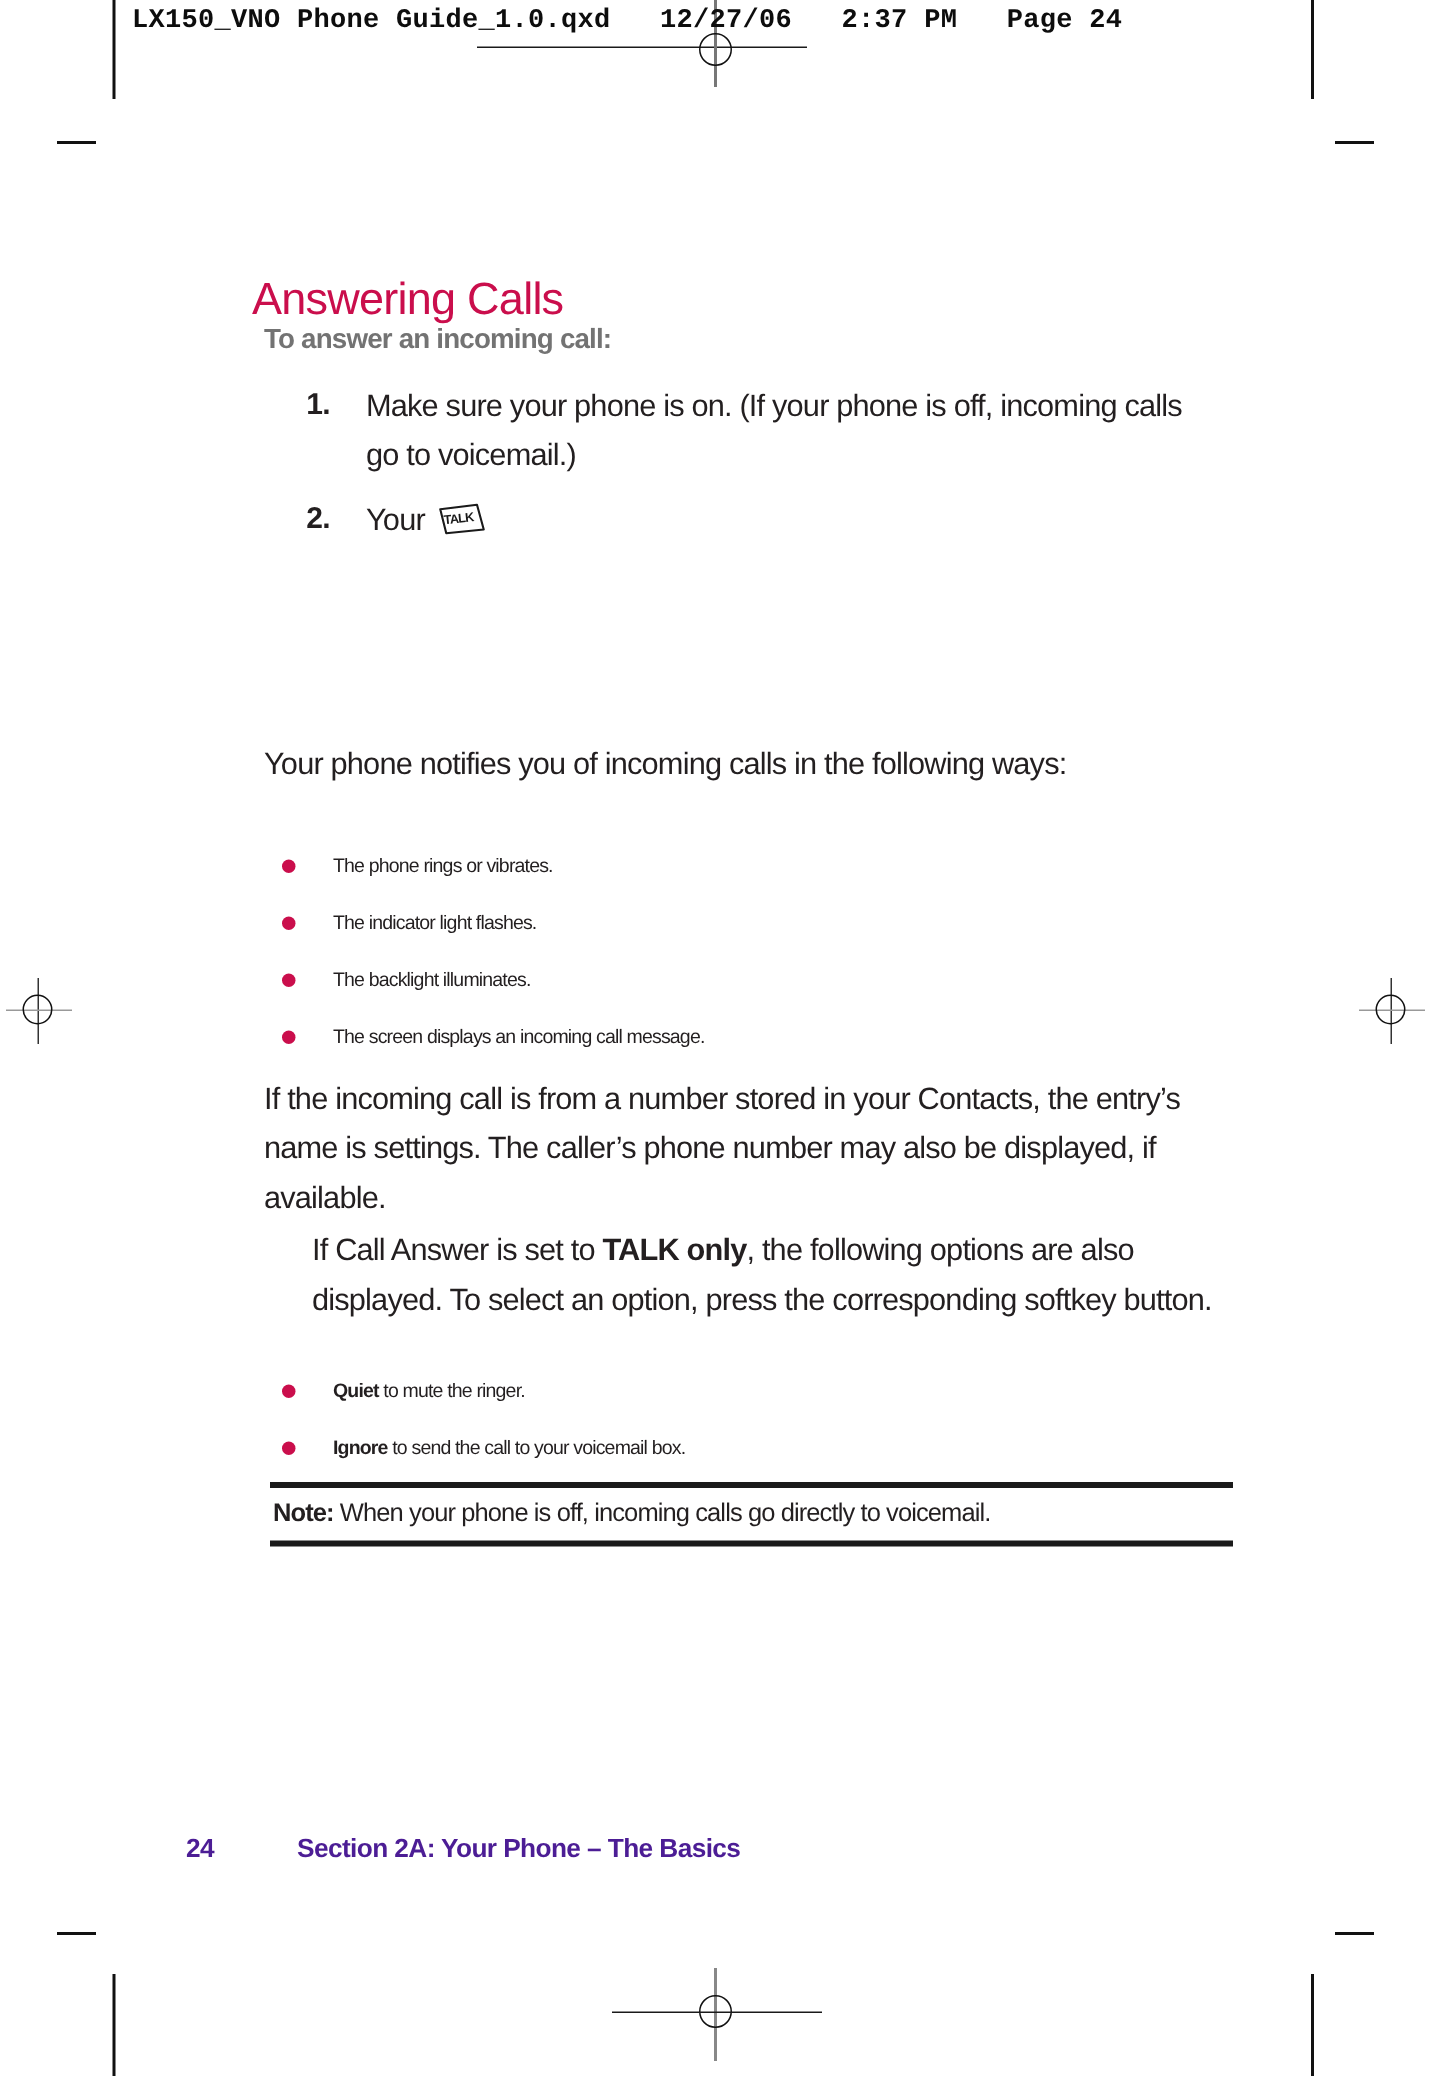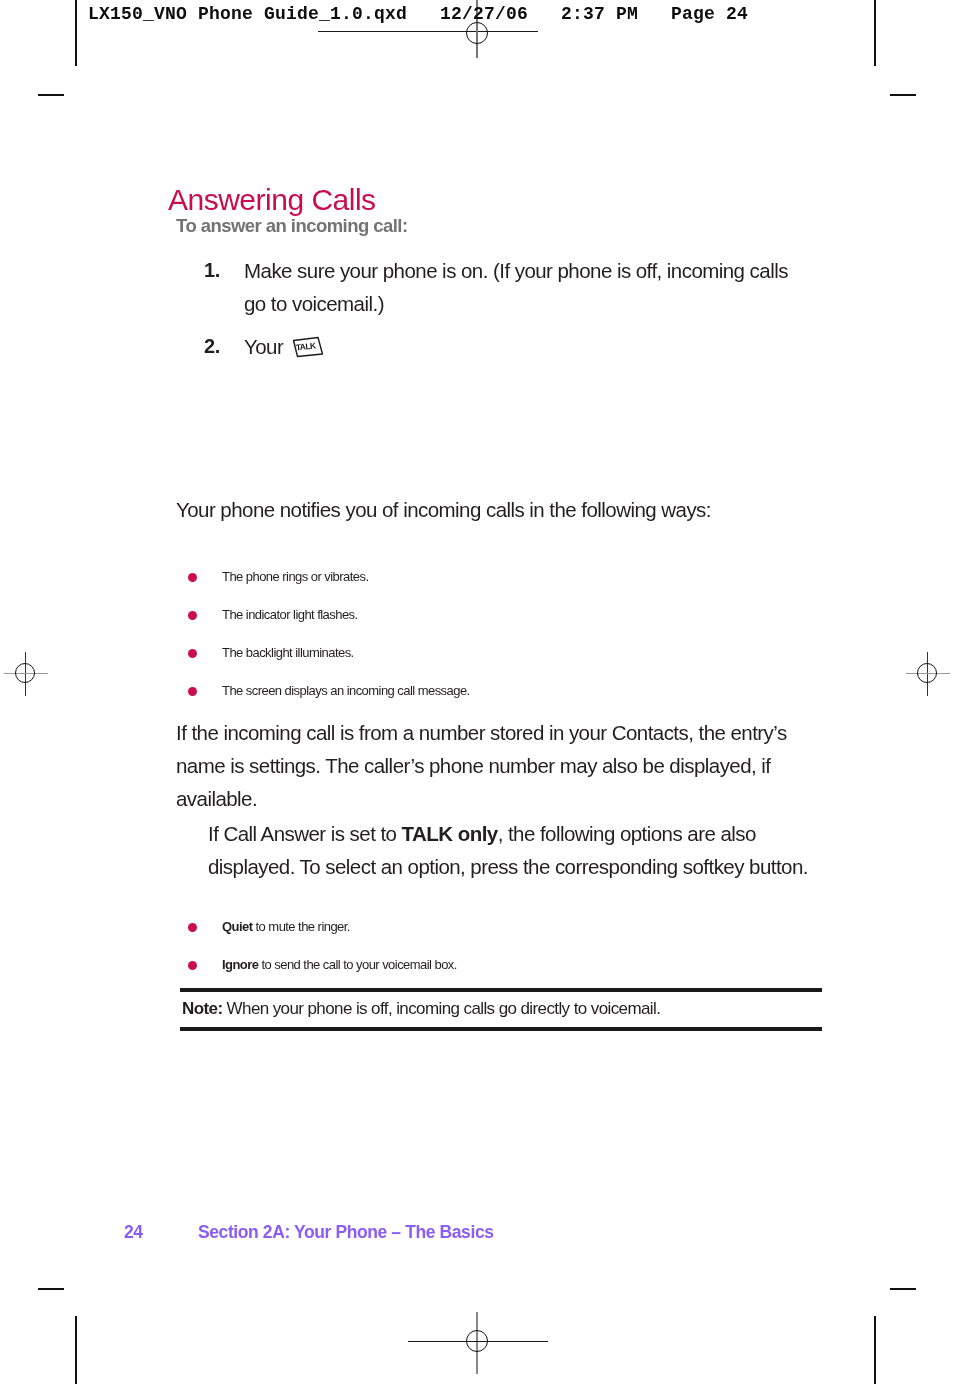--- a/index.html
+++ b/index.html
@@ -248,21 +248,21 @@
     font-weight: 700;
   }
 
   .footer {
     position: absolute;
     left: 124px;
     top: 1222px;
     font-size: 17.5px;
     font-weight: 700;
     letter-spacing: -0.4px;
-    color: #8b5cf6;
+    color: #4c1d95;
     white-space: pre;
   }
   .footer .pg { display: inline-block; width: 74px; }
 
   
   .talk-key {
     display: inline-block;
     position: relative;
     width: 34px;
     height: 22px;

